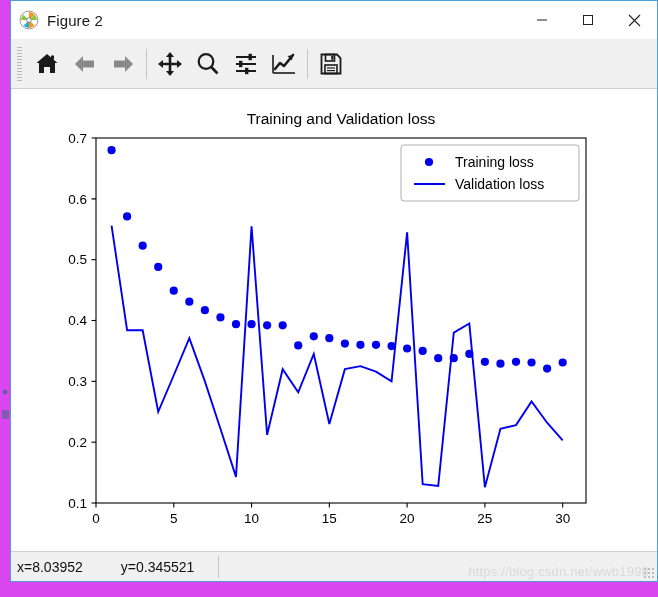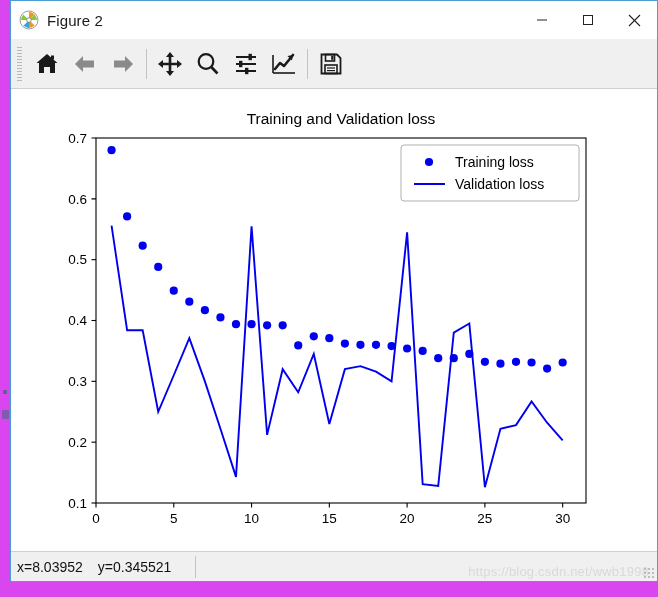--- a/index.html
+++ b/index.html
@@ -122,21 +122,21 @@
     position: relative;
     box-sizing: border-box;
   }
   .coord {
     font-size: 14px;
     color: #111111;
     margin-left: 6px;
     white-space: pre;
     text-align: center;
   }
-  .coord.y { margin-left: 15px; }
+  .coord.y { margin-left: 38px; }
   .status-sep {
     width: 1px;
     height: 22px;
     background: #c4c4c4;
     margin-left: 24px;
   }
   .watermark {
     position: absolute;
     right: 8px;
     bottom: 2px;

